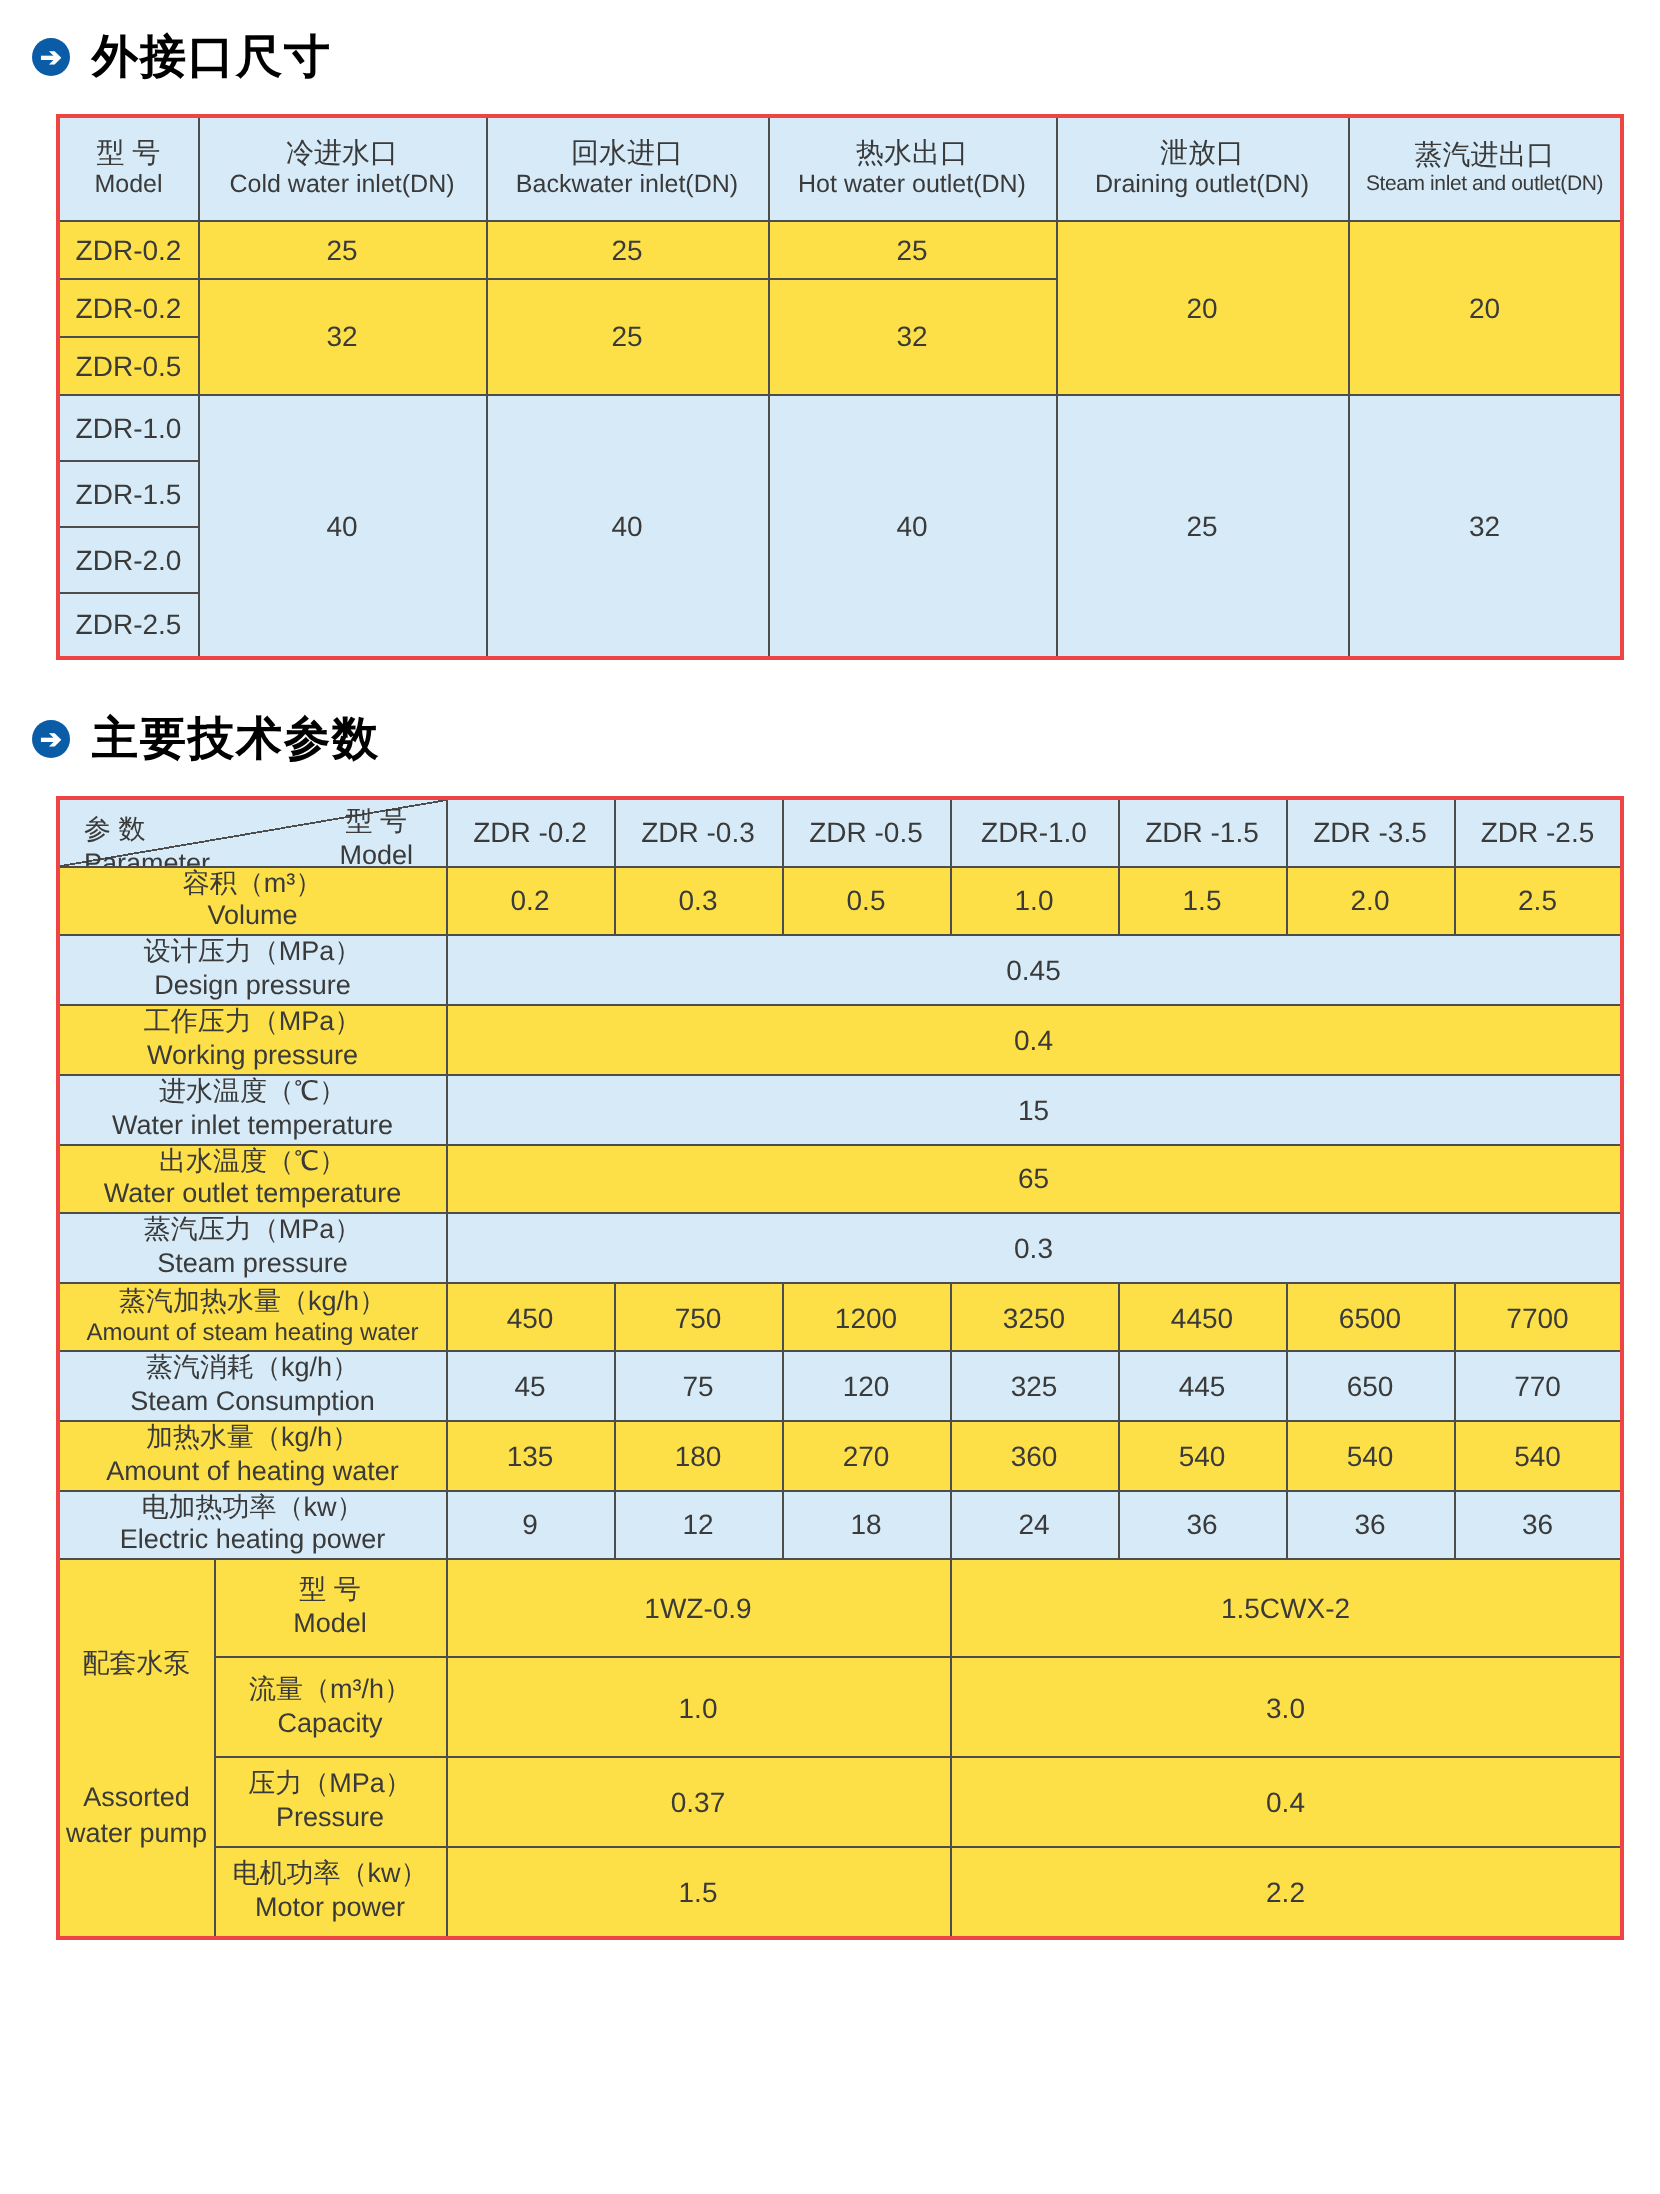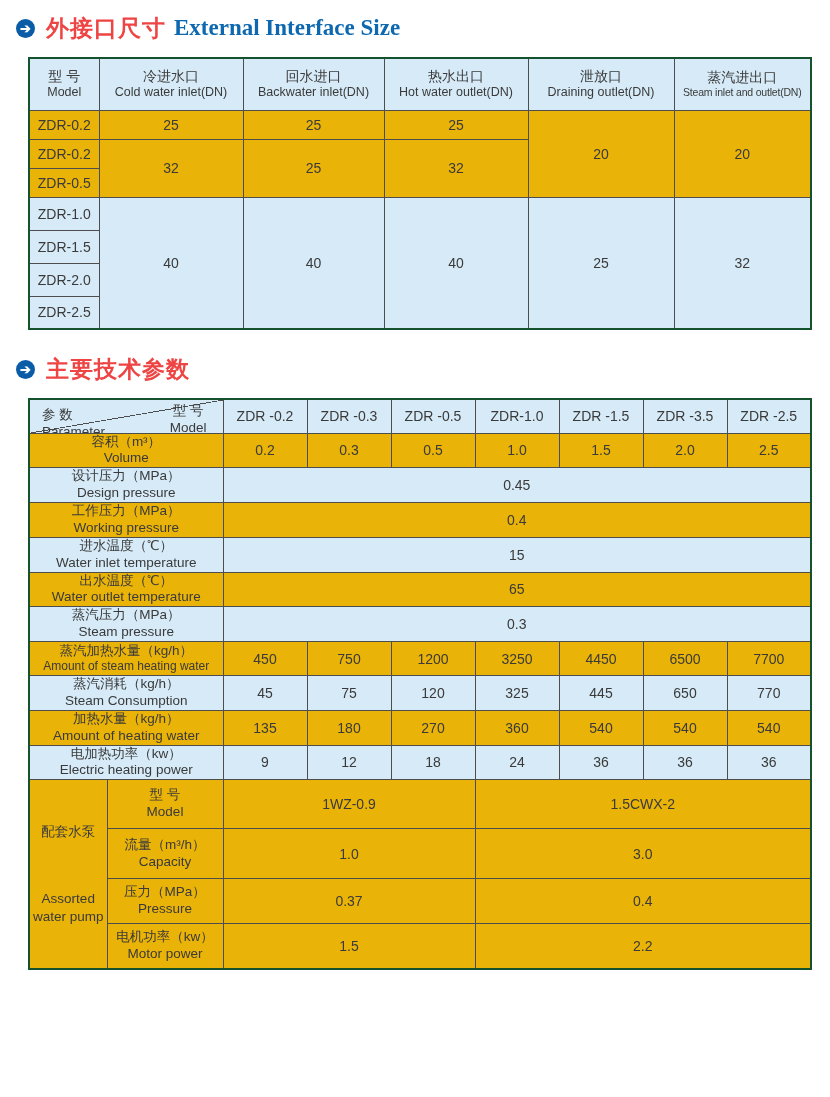--- a/index.html
+++ b/index.html
@@ -15,34 +15,34 @@
   
   .section-title { display:flex; align-items:center; margin:0 0 13px 16px; height:32px; }
   .bullet {
     width:19px; height:19px; border-radius:50%;
     background:#0a5ca6; color:#ffffff;
     display:flex; align-items:center; justify-content:center;
     font-size:13px; font-weight:bold; line-height:1;
     margin-right:11px; flex:0 0 auto;
   }
   .title-zh {
-    font-size:23px; font-weight:bold; color:#ef4444;
+    font-size:23px; font-weight:bold; color:#000000;
     letter-spacing:1px; margin-right:8px; white-space:nowrap;
   }
   .title-en {
     font-size:23px; font-weight:bold; color:#0d68b0;
     font-family:"Liberation Serif", serif; white-space:nowrap;
   }
   .title2 { margin-top:23px; }
 
   
   table {
     border-collapse:collapse; table-layout:fixed;
-    margin-left:28px; background:#eab308;
-    border:2px solid #14532d;
+    margin-left:28px; background:#fde047;
+    border:2px solid #ef4444;
   }
   td, th {
     border:1px solid #4d4d4d;
     text-align:center; vertical-align:middle;
     font-weight:normal; padding:0; overflow:hidden;
     font-size:14px; color:#3a3a3a;
   }
   .blue { background:#d6eaf7; }
 
   .zh { font-size:14px; line-height:1.25; }
@@ -82,21 +82,20 @@
   .pump-group .en { font-size:13.5px; line-height:1.35;margin-top:48px; }
 </style>
 </head>
 <body>
 
 <div class="page">
 
   <div class="section-title">
     <span class="bullet">➔</span>
     <span class="title-zh">外接口尺寸</span>
-    <span class="title-en">External Interface Size</span>
   </div>
 
   <table class="t1">
     <colgroup>
       <col style="width:70px">
         <col style="width:144px">
         <col style="width:141px">
       <col style="width:144px">
         <col style="width:146px">
         <col style="width:137px">

